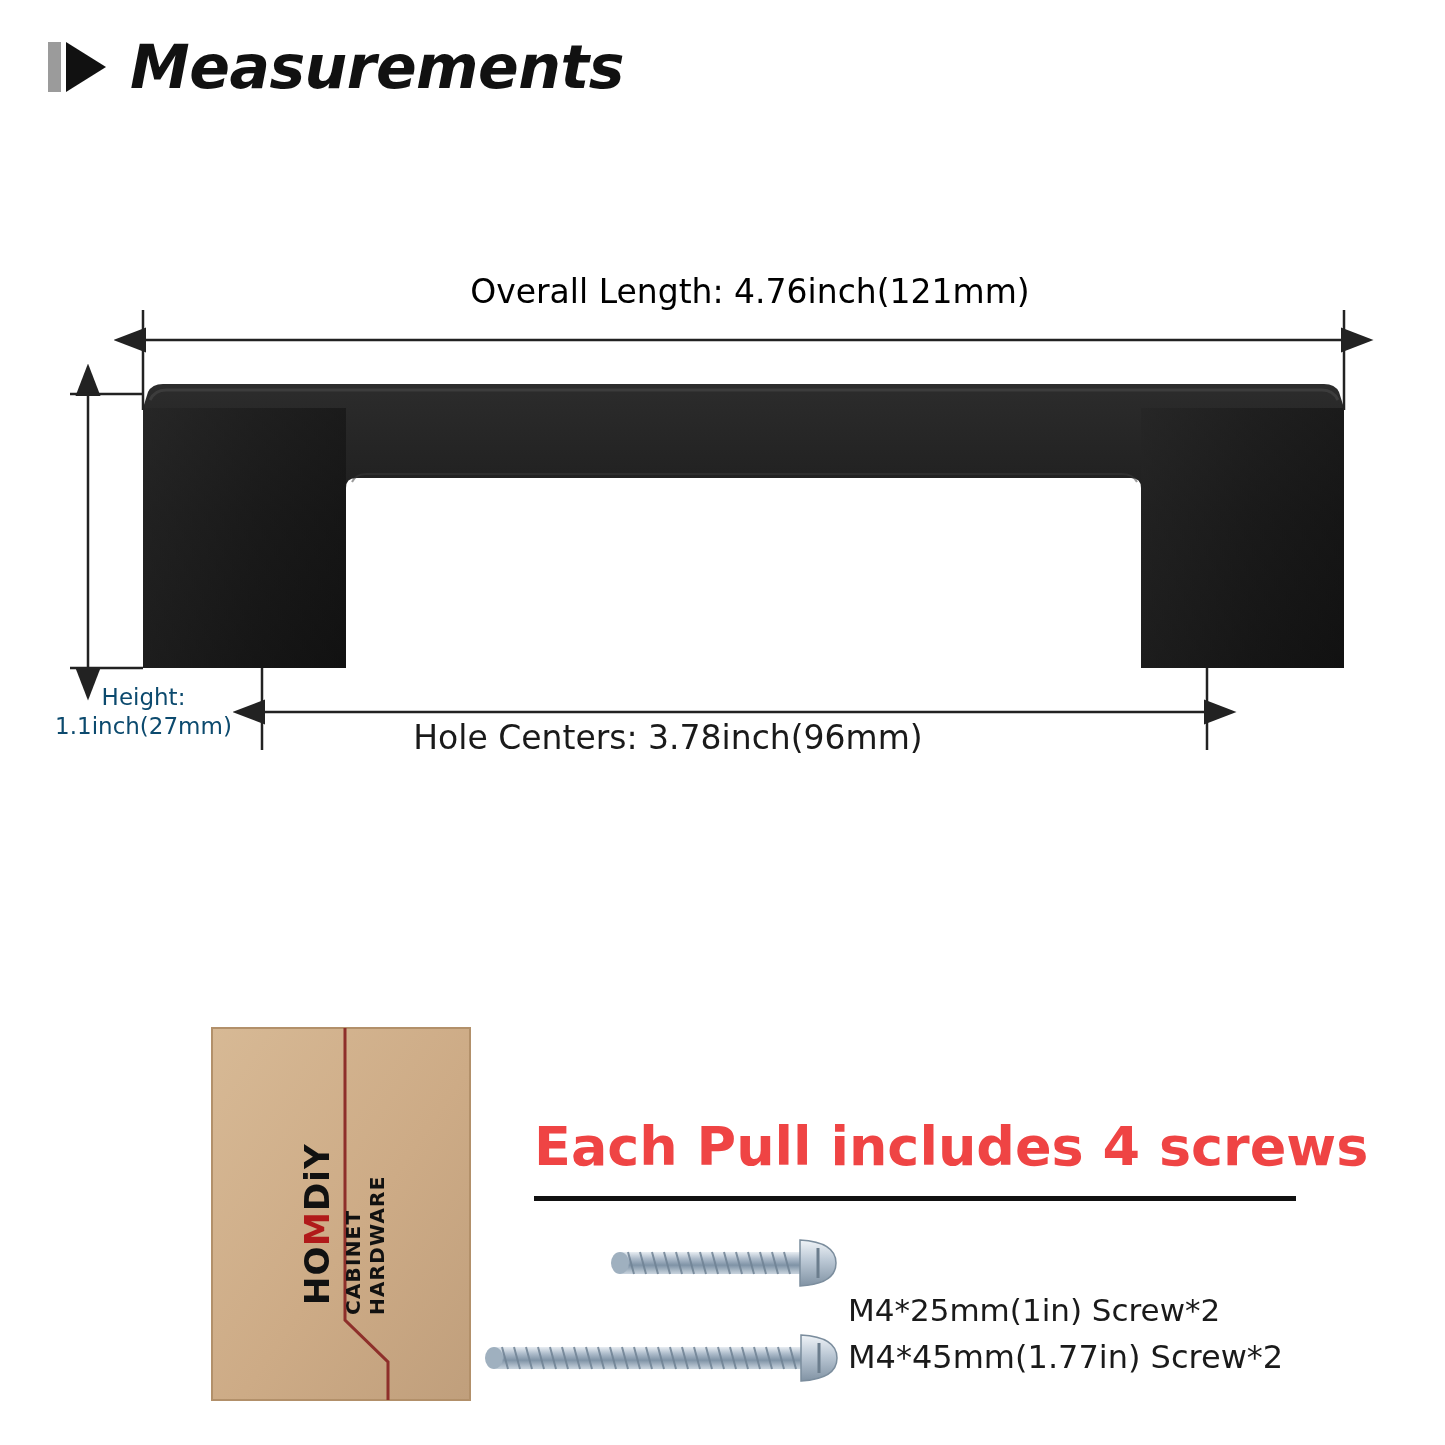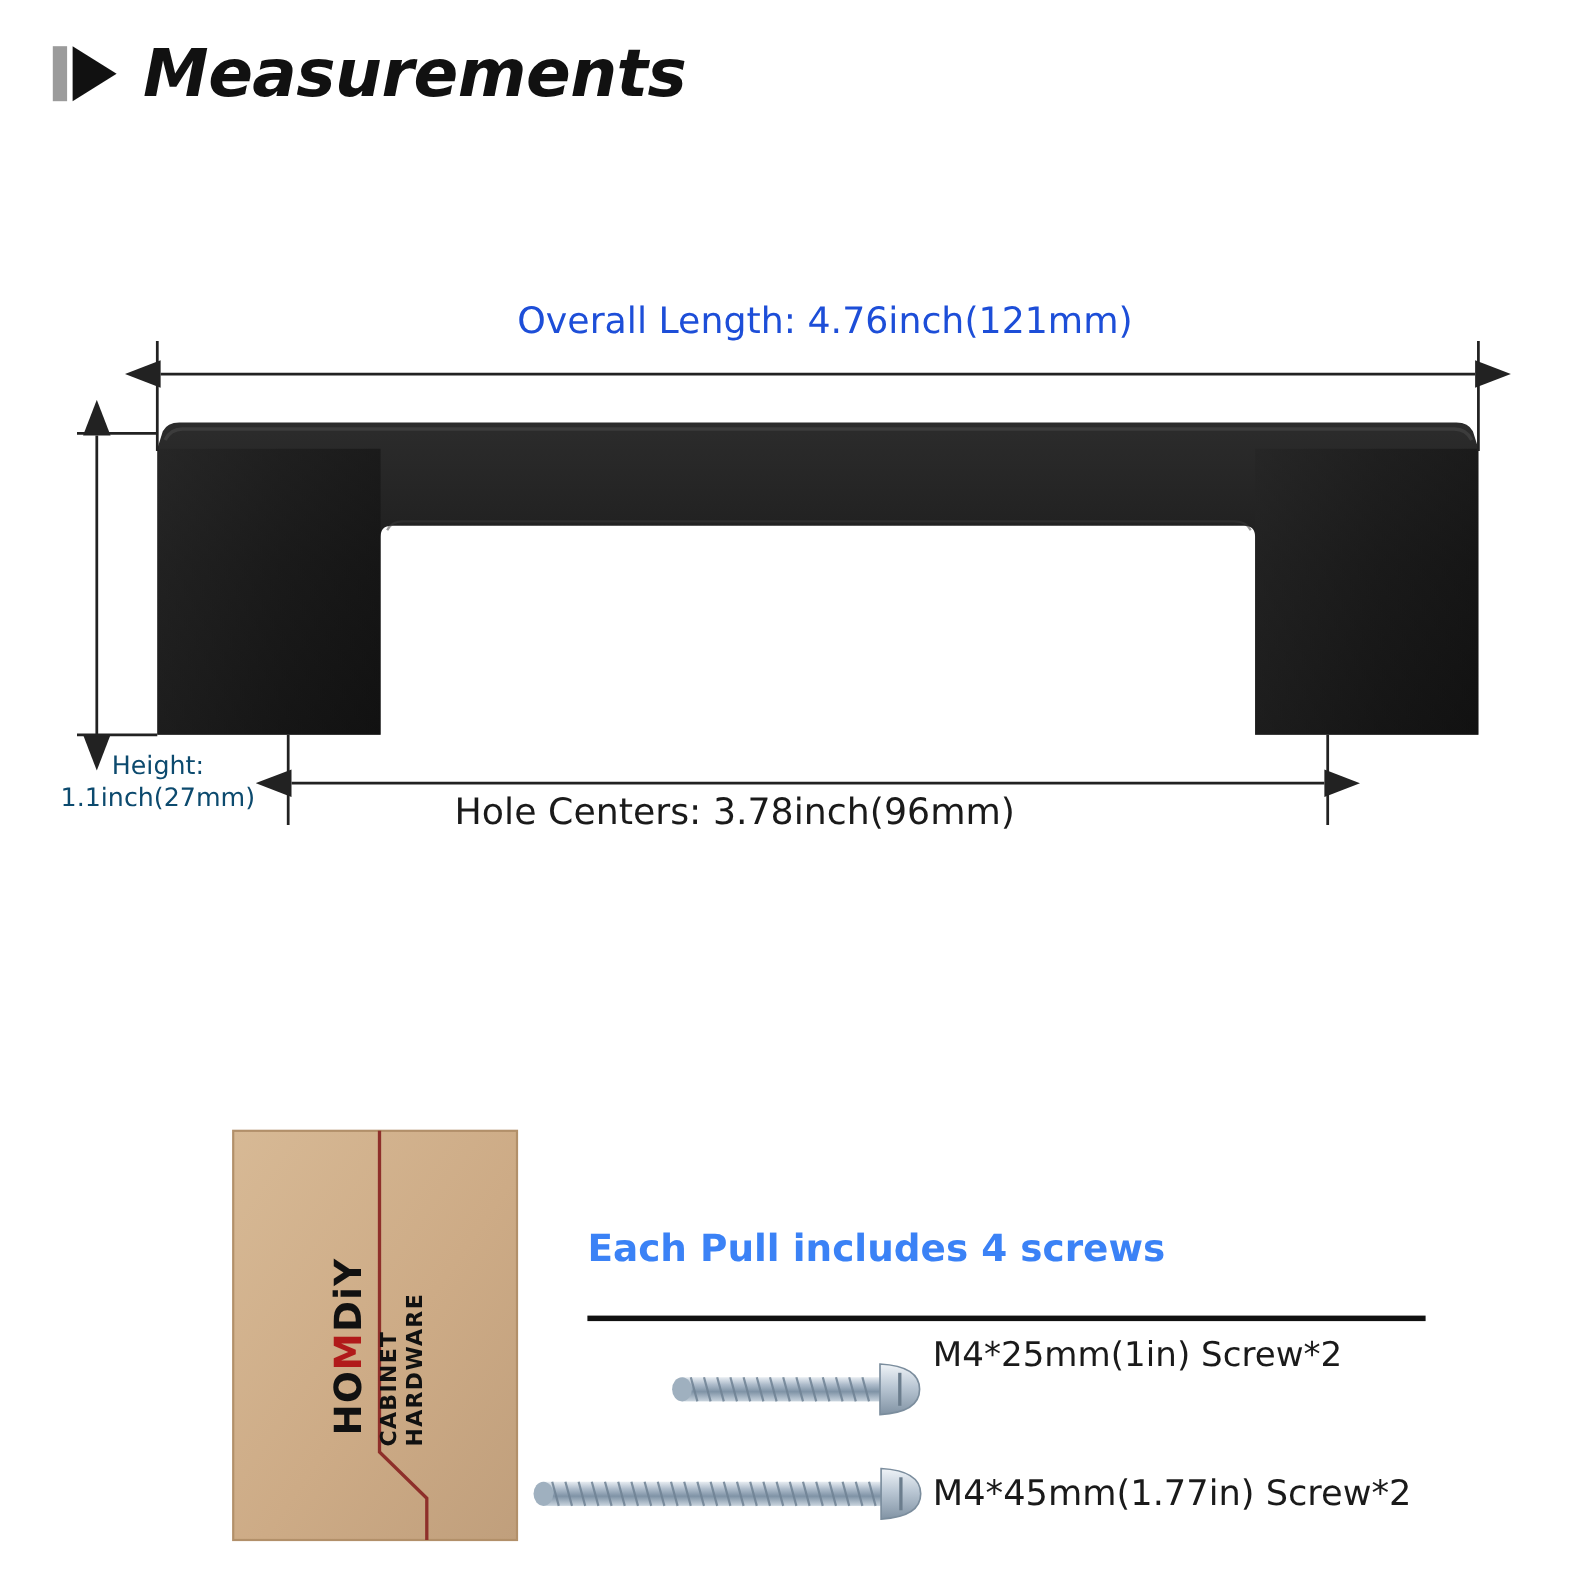--- a/index.html
+++ b/index.html
@@ -61,21 +61,21 @@
     width: 1445px; height: 560px;
   }
 
   .overall-label {
     position: absolute;
     left: 150px;
     top: 272px;
     width: 1200px;
     text-align: center;
     font-size: 33px;
-    color: #1d4ed8;
+    color: #000000;
     white-space: nowrap;
   }
 
   .hole-label {
     position: absolute;
     left: 262px;
     top: 718px;
     width: 812px;
     text-align: center;
     font-size: 33px;
@@ -92,38 +92,38 @@
     font-size: 23px;
     line-height: 1.25;
     color: #0c4a6e;
   }
 
   
   .screws-title {
     position: absolute;
     left: 534px;
     top: 1115px;
-    font-size: 34px;
+    font-size: 54px;
     font-weight: bold;
-    color: #3b82f6;
+    color: #ef4444;
     white-space: nowrap;
   }
   .screws-underline {
     position: absolute;
     left: 534px;
     top: 1196px;
     width: 762px;
     height: 5px;
     background: #111111;
   }
 
   .screw-row-1-label {
     position: absolute;
     left: 848px;
-    top: 1214px;
+    top: 1292px;
     font-size: 31px;
     color: #1a1a1a;
     white-space: nowrap;
   }
   .screw-row-2-label {
     position: absolute;
     left: 848px;
     top: 1338px;
     font-size: 32px;
     color: #1a1a1a;

